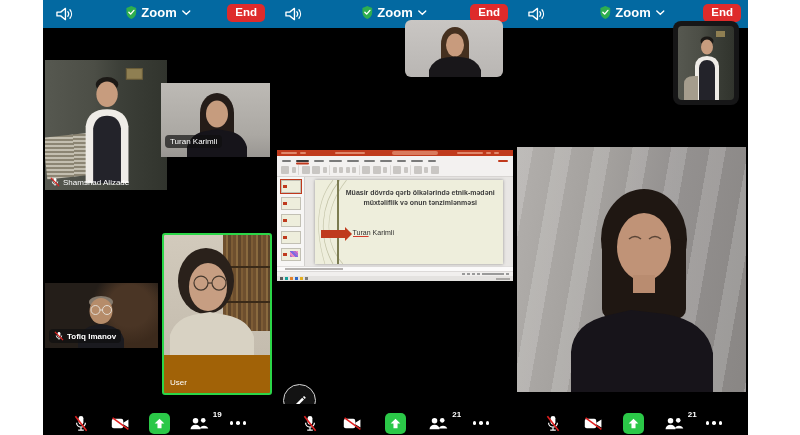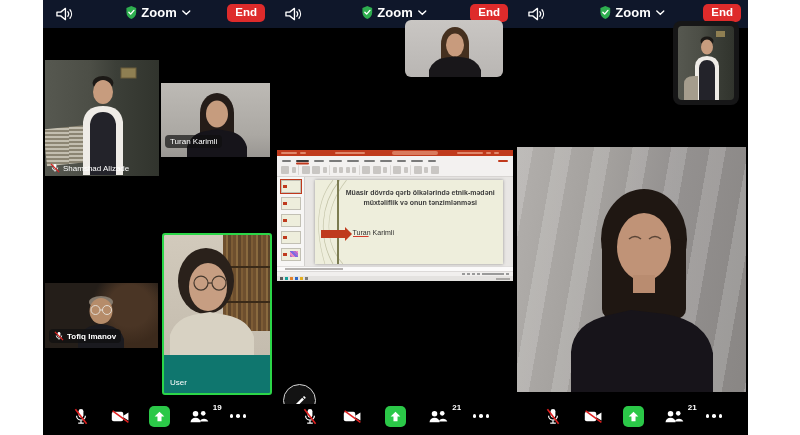--- a/index.html
+++ b/index.html
@@ -3,28 +3,28 @@
 <meta charset="utf-8">
 <style>
   html,body{margin:0;padding:0;background:#fff;font-family:"Liberation Sans",sans-serif;}
   #stage{position:relative;width:800px;height:435px;background:#fff;overflow:hidden;}
   .panel{position:absolute;top:0;height:435px;background:#000;overflow:hidden;}
   #panel1{left:43px;width:229px;}
   #panel2{left:272px;width:243px;}
   #panel3{left:515px;width:233px;}
 
   
-  .topbar{position:absolute;top:0;left:0;right:0;height:28px;background:#0f172a;}
+  .topbar{position:absolute;top:0;left:0;right:0;height:28px;background:#0369a1;}
   .spk{position:absolute;left:13px;top:6px;}
   .zoompill{position:absolute;left:50%;top:5px;transform:translateX(-50%);display:flex;align-items:center;gap:4px;color:#fff;font-size:13px;font-weight:600;}
   .chev{margin-left:1px;}
   .endbtn{position:absolute;right:7px;top:4px;background:#de2b2b;color:#fff;font-size:11.5px;font-weight:bold;border-radius:5px;padding:3px 8px;line-height:1;}
 
   
-  .toolbar{position:absolute;bottom:0;left:0;right:0;height:31px;background:#000;display:flex;align-items:flex-start;justify-content:space-between;padding:0 22px 0 26px;box-sizing:border-box;}
+  .toolbar{position:absolute;bottom:0;left:0;right:0;height:31px;background:#000;display:flex;align-items:flex-end;justify-content:space-between;padding:0 22px 0 26px;box-sizing:border-box;}
   .tool{position:relative;display:flex;align-items:center;justify-content:center;width:24px;height:24px;}
   .sharebtn{width:21px;height:21px;background:#2bc848;border-radius:5px;display:flex;align-items:center;justify-content:center;}
   .pcount{position:absolute;top:-1px;right:-11px;color:#fff;font-size:8px;font-weight:600;}
   .dots{display:flex;gap:3px;}
   .dots i{width:3.5px;height:3.5px;border-radius:50%;background:#fff;}
 
   
   .tile{position:absolute;background:#111;overflow:hidden;}
   .vfill{position:absolute;inset:0;}
   .namelabel{position:absolute;display:flex;align-items:center;gap:3px;color:#fff;font-size:8px;white-space:nowrap;}
@@ -142,21 +142,21 @@
             <use href="#svg-shield"></use>
           </svg>
         <span>Zoom</span>
         <svg class="chev" width="9" height="6" viewBox="0 0 9 6">
             <path d="M1 1 L4.5 4.3 L8 1" stroke="#fff" stroke-width="1.4" fill="none" stroke-linecap="round"></path>
           </svg>
       </div>
       <div class="endbtn">End</div>
     </div>
 
-    <div class="tile bg-shamshad" style="left:2px;top:60px;width:114px;height:116px;">
+    <div class="tile bg-shamshad" style="left:2px;top:60px;width:114px;height:130px;padding-left:8px;">
       <div class="paperpile"></div>
       <svg class="vfill" viewBox="0 0 114 115" preserveAspectRatio="xMidYMax slice">
         <rect x="76" y="8" width="15" height="10" fill="#8f7f52" stroke="#6b5d3a" stroke-width="1"></rect>
         <ellipse cx="58" cy="23" rx="10.5" ry="7" fill="#1c1916"></ellipse>
         <ellipse cx="58" cy="32" rx="10" ry="12" fill="#c79c7e"></ellipse>
         <path d="M38 115 V62 Q40 46 58 46 Q76 46 78 62 V115 Z" fill="#efece7"></path>
         <path d="M45 115 V64 Q47 52 58 52 Q69 52 71 64 V115 Z" fill="#23232a"></path>
       </svg>
       <div class="namelabel" style="left:5px;bottom:3px;">
         <svg width="10" height="10" viewBox="0 0 11 10">
@@ -188,21 +188,21 @@
         <path d="M33 65 V56 Q37 44 50 42 L56 41 L62 42 Q75 44 79 56 V65 Z" fill="#1a1a1f"></path>
       </svg>
       <div class="namelabel pill" style="left:4px;bottom:5px;font-weight:bold;">
         <svg width="10" height="10" viewBox="0 0 11 10">
             <use href="#svg-minimic"></use>
           </svg>
         <span>Tofiq Imanov</span>
       </div>
     </div>
 
-    <div class="tile active-border" style="left:119px;top:233px;width:106px;height:158px;background:#0f766e;">
+    <div class="tile active-border" style="left:119px;top:233px;width:106px;height:158px;background:#a16207;">
       <div class="bg-user-wall" style="position:absolute;left:0;top:0;right:0;height:76%;">
         <div class="books"></div>
         <div class="shelfline" style="top:26%;"></div>
         <div class="shelfline" style="top:55%;"></div>
         <svg style="position:absolute;inset:0;width:100%;height:100%;" viewBox="0 0 106 120" preserveAspectRatio="xMidYMax slice">
           <ellipse cx="42" cy="46" rx="28" ry="33" fill="#2a211b"></ellipse>
           <ellipse cx="44" cy="52" rx="19" ry="24" fill="#c79e82"></ellipse>
           <circle cx="37" cy="48" r="7" fill="none" stroke="#46392e" stroke-width="1.2"></circle>
           <circle cx="55" cy="48" r="7" fill="none" stroke="#46392e" stroke-width="1.2"></circle>
           <line x1="44" y1="48" x2="48" y2="48" stroke="#46392e" stroke-width="1.2"></line>

